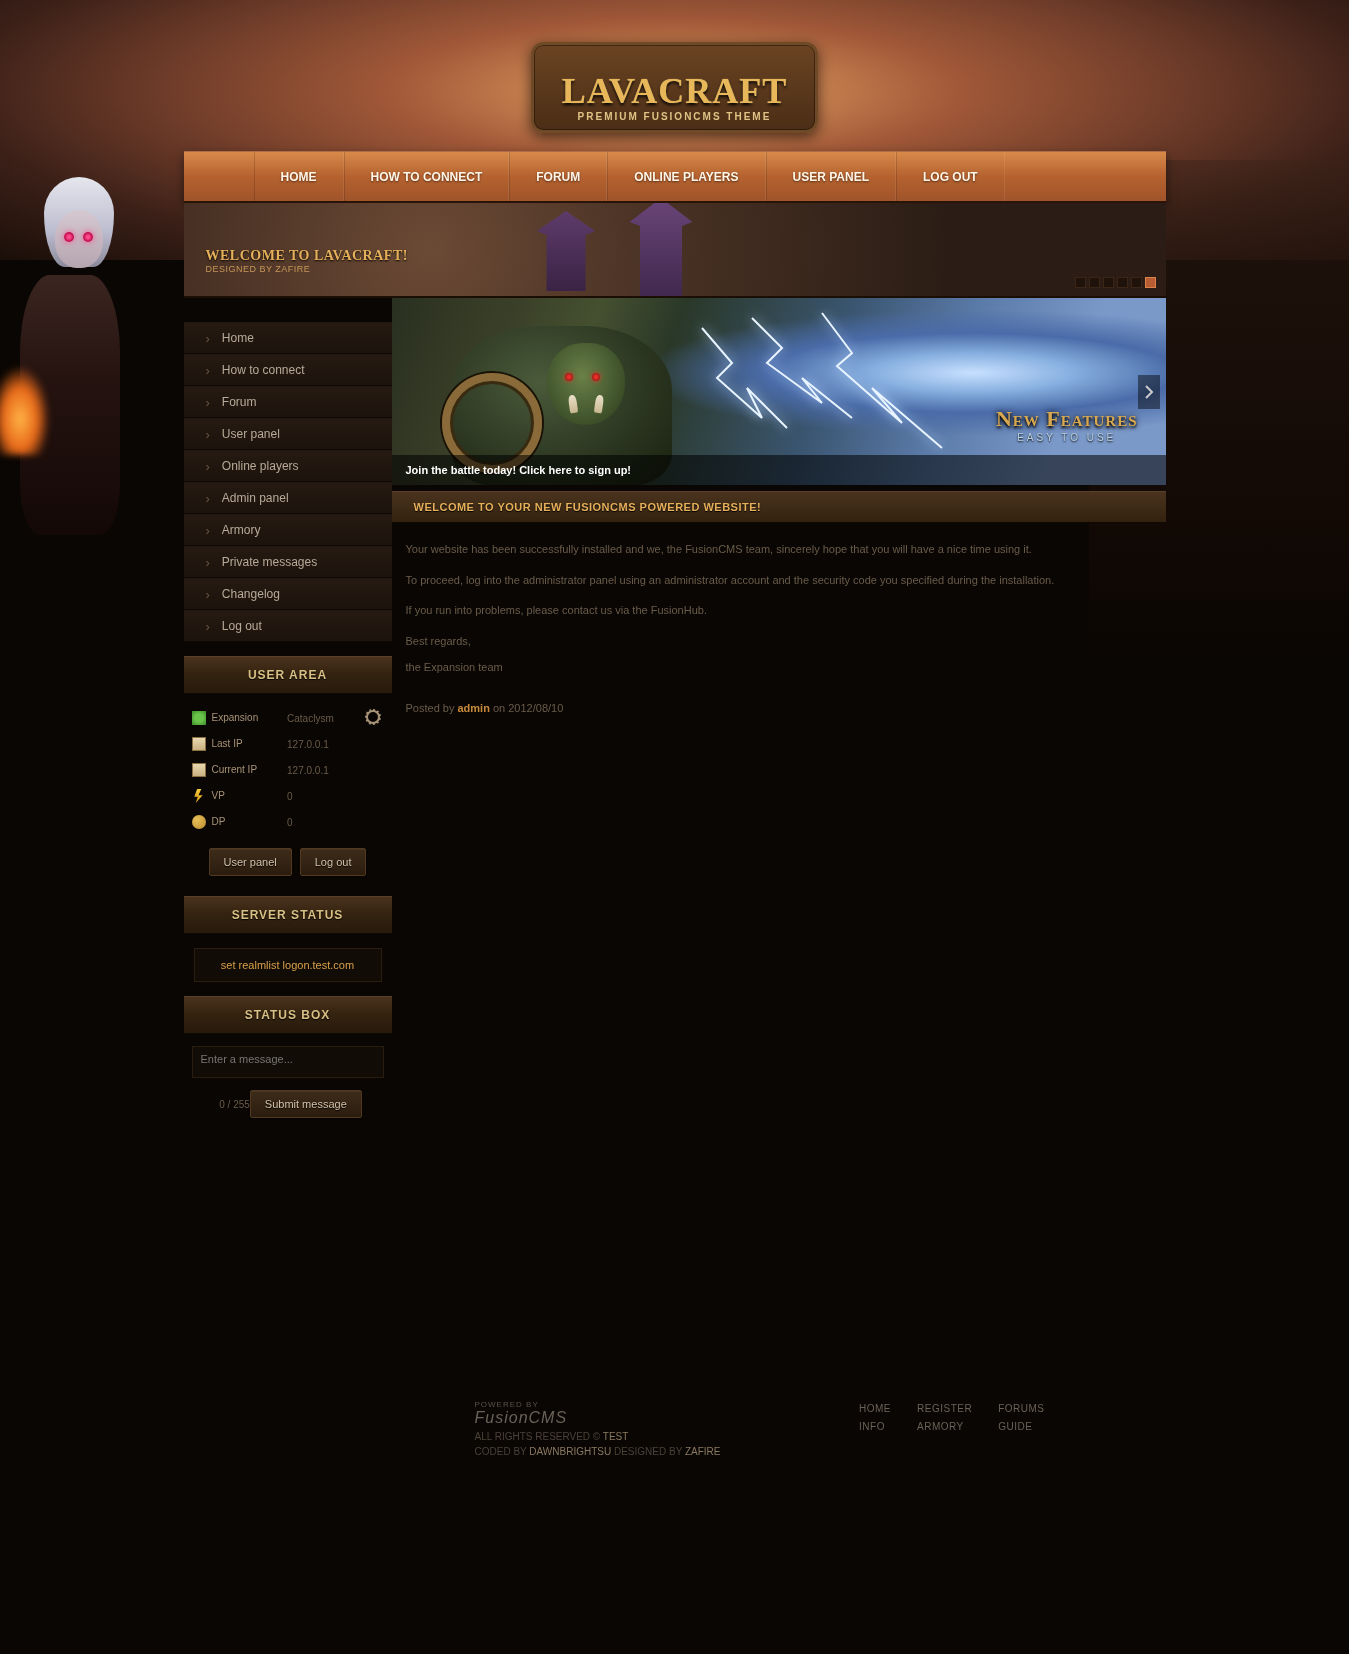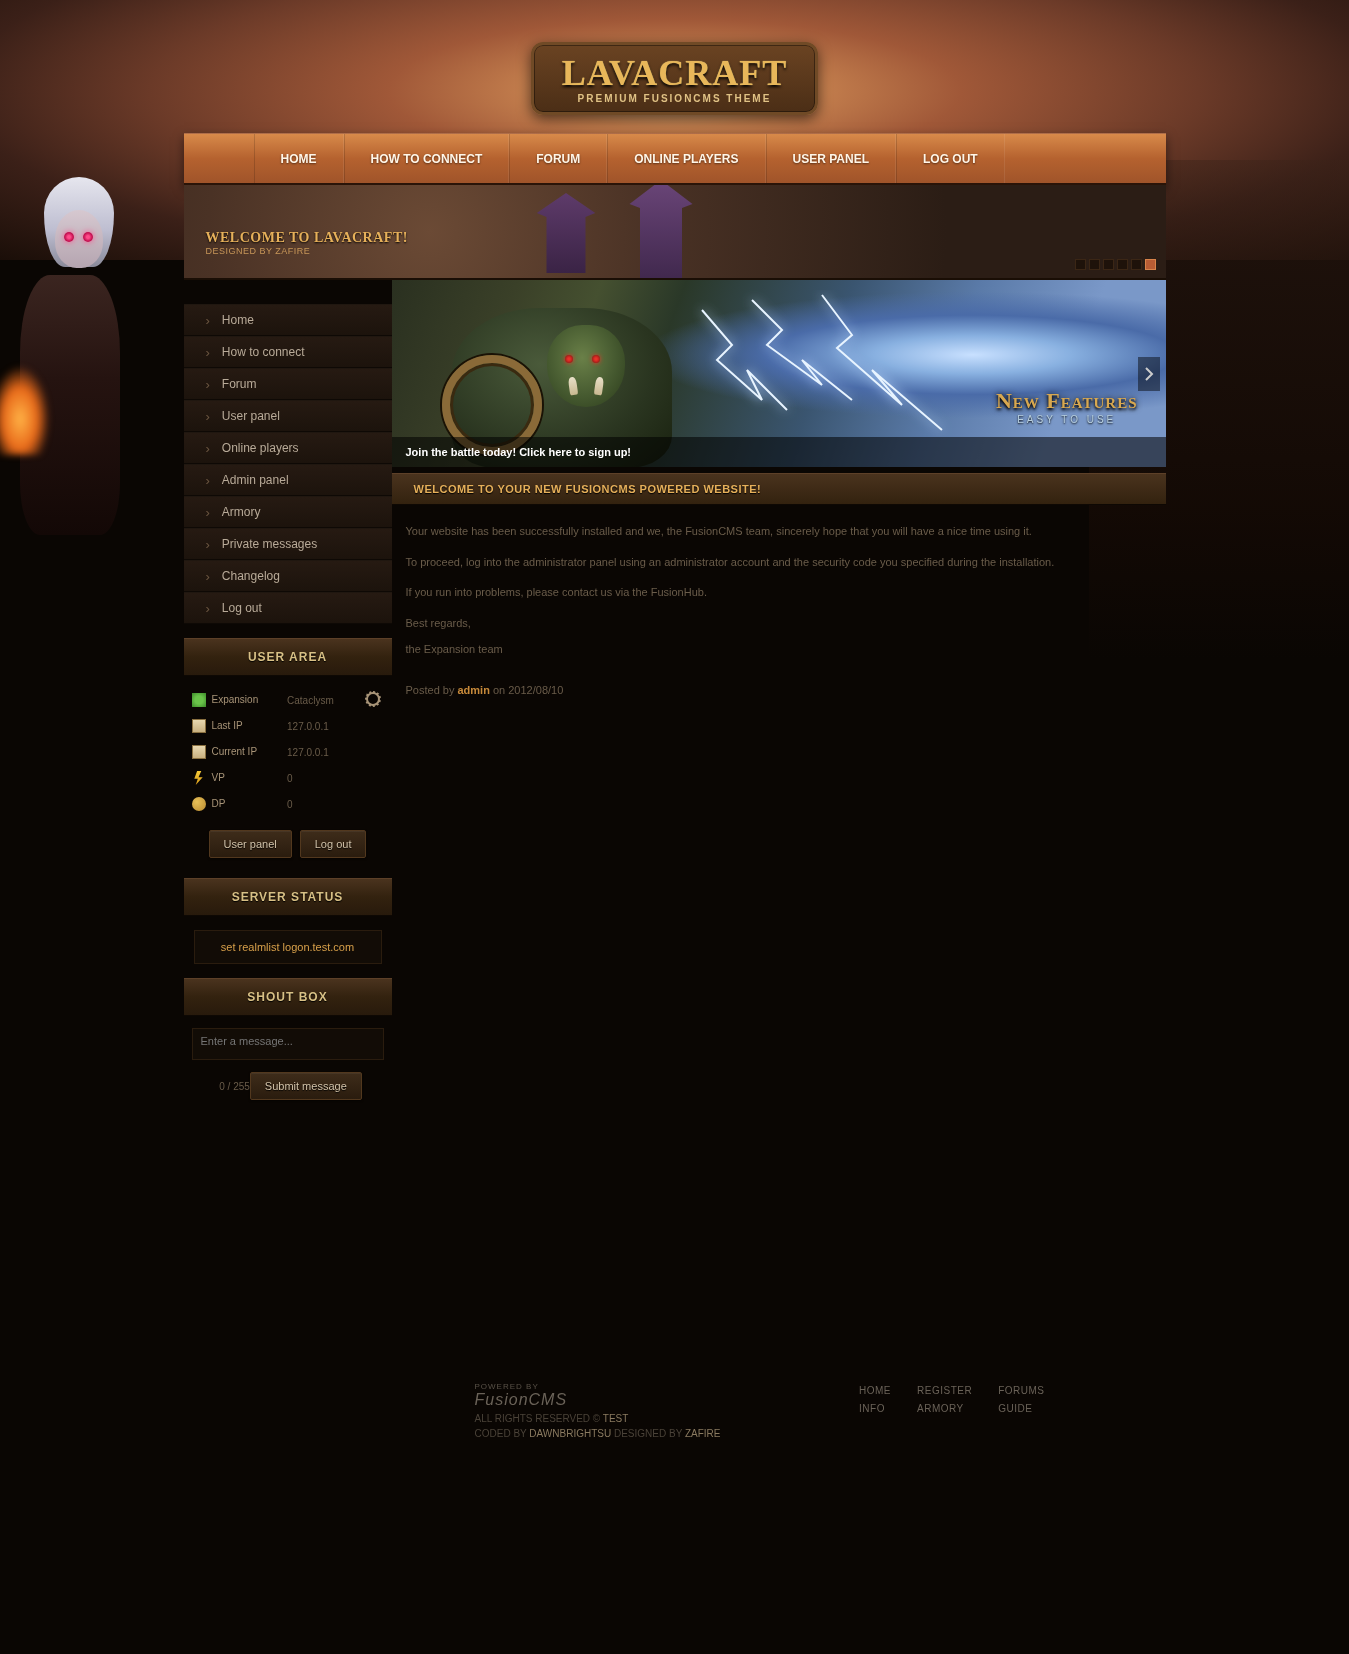--- a/index.html
+++ b/index.html
@@ -39,21 +39,21 @@
   background:linear-gradient(180deg,#3b2520,#251310 40%,#130806);
   border-radius:30% 30% 20% 20%;
 }
 .char-flame{position:absolute;top:210px;left:-10px;width:60px;height:90px;
   background:radial-gradient(ellipse at 50% 60%,#ffb347,#e86a1a 40%,transparent 70%);
   filter:blur(3px);
 }
 .wrapper{width:982px;margin:0 auto;position:relative;z-index:2;}
 .logo-block{text-align:center;padding:42px 0 18px;}
 .logo-plate{
-  display:inline-block;padding:10px 28px 8px;
+  display:inline-block;padding:28px 28px 8px;
   background:linear-gradient(180deg,#6a4322,#4b2e16);
   border:3px solid #704a26;border-radius:12px;
   box-shadow:0 4px 14px rgba(0,0,0,.6),inset 0 0 0 1px rgba(0,0,0,.4);
 }
 .logo-plate h1{
   font-family:Georgia,serif;font-size:36px;font-weight:bold;letter-spacing:1px;
   color:#e8b75a;text-shadow:0 2px 3px #000,0 0 1px #f5d98a;line-height:1;
 }
 .logo-plate .sub{
   font-size:10px;letter-spacing:2px;color:#e0c285;font-weight:bold;margin-top:2px;
@@ -318,21 +318,21 @@
       </tbody>
         </table>
       <div class="btn-row">
         <span class="btn">User panel</span>
         <span class="btn">Log out</span>
       </div>
 
       <div class="side-head">SERVER STATUS</div>
       <div class="realmlist">set realmlist logon.test.com</div>
 
-      <div class="side-head">SHOUT BOX</div>
+      <div class="side-head">STATUS BOX</div>
       <textarea class="shout-input" placeholder="Enter a message..." style=""></textarea>
       <div class="shout-row">
         <span class="shout-count">0 / 255</span>
         <span class="btn">Submit message</span>
       </div>
     </aside>
 
     <main class="content">
       <div class="feat-banner">
         <div class="orc-body"></div>

